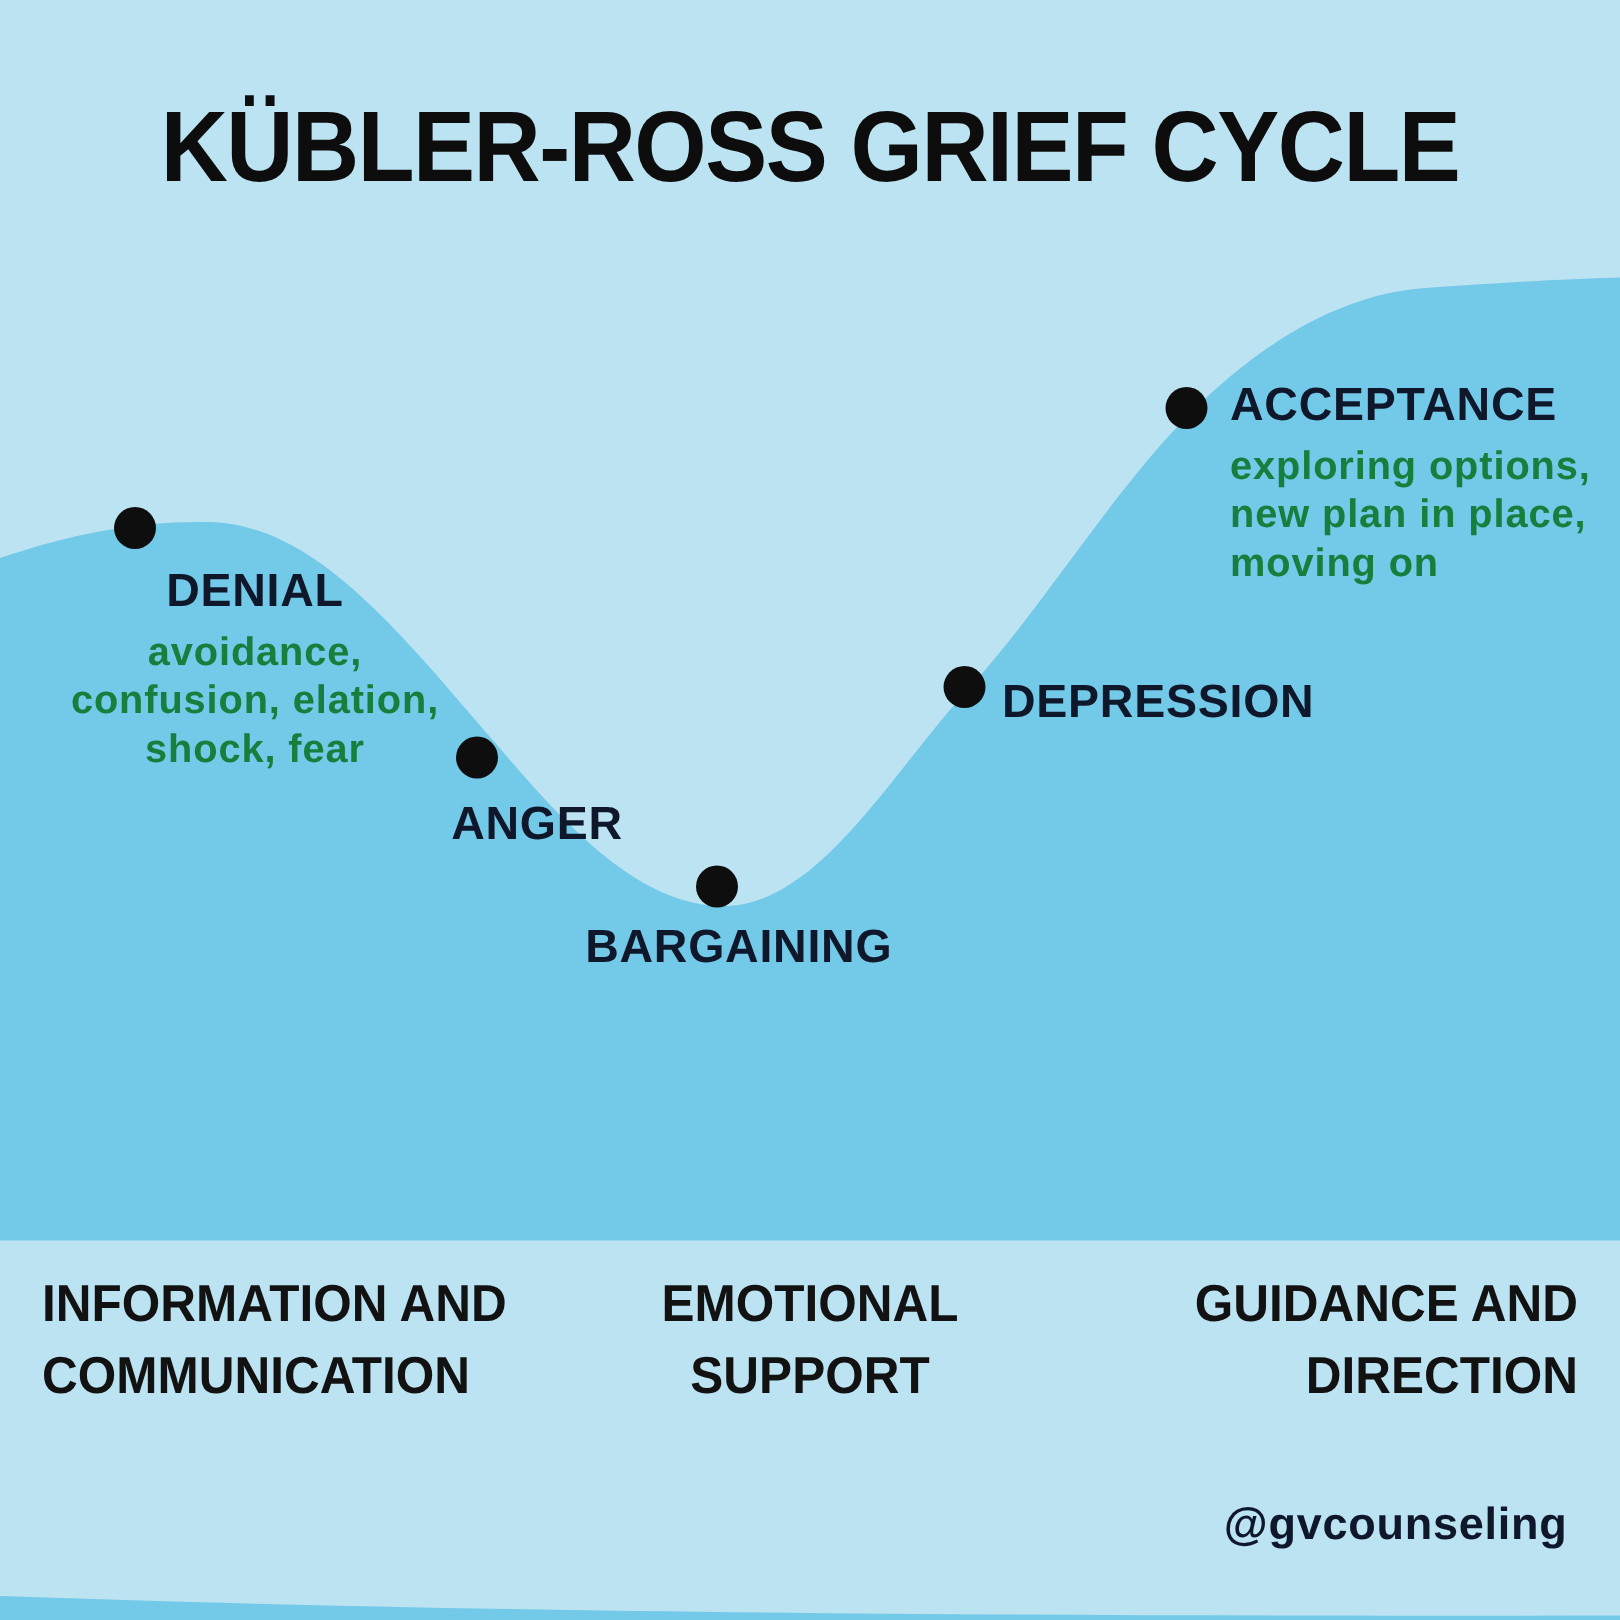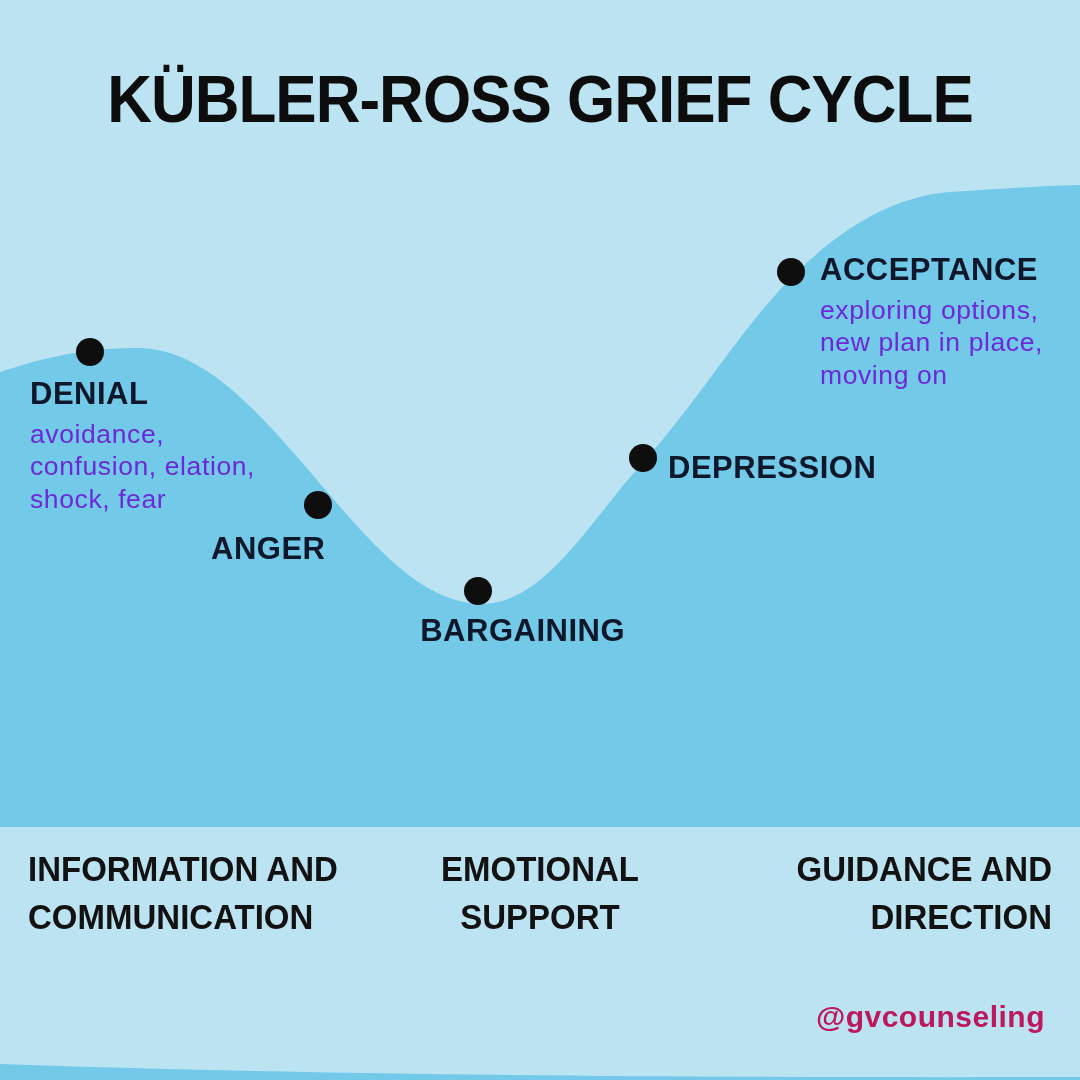--- a/index.html
+++ b/index.html
@@ -22,41 +22,41 @@
   .dot{
     position:absolute;width:28px;height:28px;border-radius:50%;
     background:#0e0e0e;
   }
   .stage{position:absolute;}
   .stage-label{
     font-size:31px;font-weight:800;letter-spacing:0.5px;
     color:#0f172a;margin:0 0 6px 0;
   }
   .stage-desc{
-    font-size:26.5px;font-weight:400;line-height:1.22;
+    font-size:26.5px;font-weight:700;line-height:1.22;
     letter-spacing:0.6px;
-    color:#6d28d9;
+    color:#15803d;
     white-space:pre-line;
   }
-  .centered{text-align:right;}
+  .centered{text-align:center;}
   .phase{
     position:absolute;top:845px;
     font-size:33px;font-weight:800;line-height:1.4;
     color:#121212;
     white-space:pre-line;
     transform:scaleY(1.05);
     transform-origin:top left;
   }
   .phase.left{left:28px;text-align:left;}
   .phase.center{left:390px;width:300px;text-align:center;}
   .phase.right{right:28px;text-align:right;transform-origin:top right;}
   .handle{
     position:absolute;right:35px;top:1000px;
     font-size:30px;font-weight:700;letter-spacing:0.5px;
-    color:#be185d;
+    color:#0f172a;
   }
 </style>
 </head>
 <body>
 
 <div id="canvas">
 
   <svg class="wave" viewBox="0 0 1080 1080" aria-hidden="true">
     <path fill="#73c9e8" d="M 0,372
       C 50,355 95,347 140,348
@@ -71,28 +71,28 @@
   </svg>
 
   <div class="title">KÜBLER-ROSS GRIEF CYCLE</div>
 
   <div class="dot" style="left:76px;top:338px;"></div>
   <div class="dot" style="left:304px;top:491px;"></div>
   <div class="dot" style="left:464px;top:577px;"></div>
   <div class="dot" style="left:629px;top:444px;"></div>
   <div class="dot" style="left:777px;top:258px;"></div>
 
-  <div class="stage" style="left:30px;top:376px;width:280px;">
+  <div class="stage" style="left:30px;top:376px;width:280px;text-align:center;">
     <div class="stage-label">DENIAL</div>
     <div class="stage-desc">avoidance,
 confusion, elation,
 shock, fear</div>
   </div>
 
-  <div class="stage" style="left:211px;top:531px;width:260px;">
+  <div class="stage" style="left:228px;top:531px;width:260px;text-align:center;">
     <div class="stage-label">ANGER</div>
   </div>
 
   <div class="stage centered" style="left:360px;top:613px;width:265px;">
     <div class="stage-label">BARGAINING</div>
   </div>
 
   <div class="stage" style="left:668px;top:450px;width:280px;">
     <div class="stage-label">DEPRESSION</div>
   </div>

